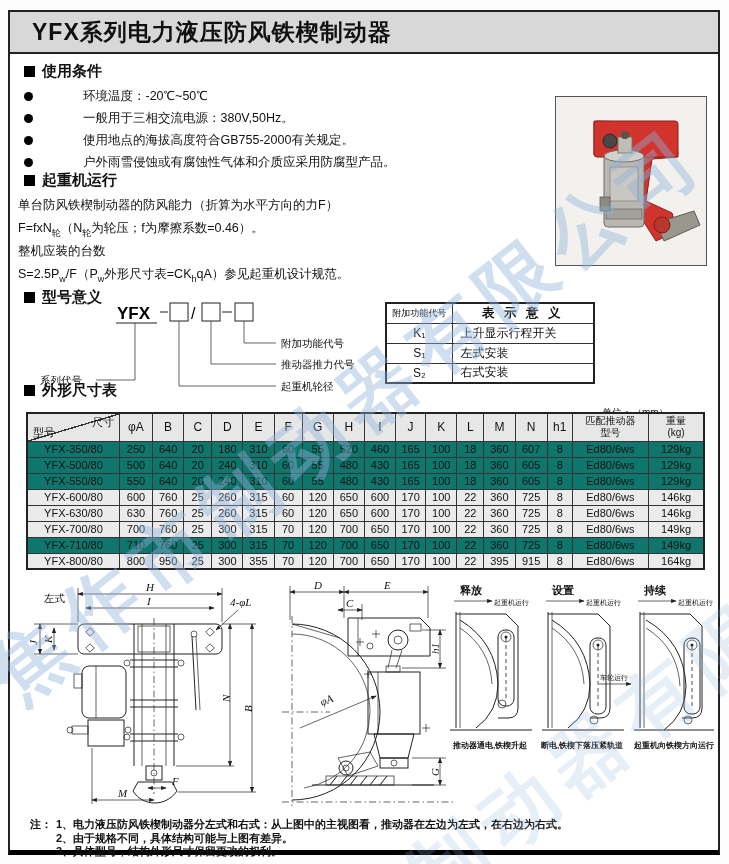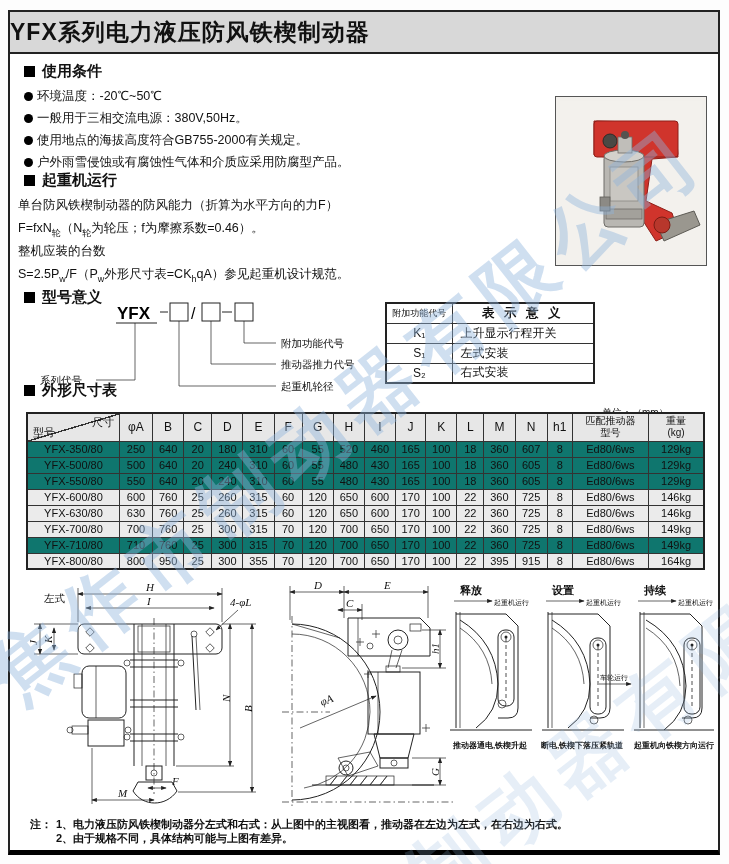--- a/index.html
+++ b/index.html
@@ -6,26 +6,26 @@
     --brake-red:#d0342c; --thruster-gray:#b9b7b2; --watermark-blue:#8fb4dc;
     --header-gray:#d8d8d8; --row-gray:#ebebeb;
   }
   *{margin:0;padding:0;box-sizing:border-box;}
   body{background:#fff;font-family:"Liberation Sans",sans-serif;color:#111;}
   .page{position:relative;width:729px;height:864px;background:#fdfdfd;overflow:hidden;}
   .outer{position:absolute;left:8px;top:10px;width:712px;height:845px;border:2px solid #222;border-bottom:5px solid #000;background:#fff;}
   .abs{position:absolute;}
   
   .titlebar{position:absolute;left:0;top:0;right:0;height:42px;background:var(--header-gray);border-bottom:2px solid #222;}
-  .titlebar h1{font-size:23px;font-weight:bold;line-height:40px;letter-spacing:1px;}
+  .titlebar h1{font-size:23px;font-weight:bold;line-height:40px;padding-left:22px;letter-spacing:1px;}
   
   .section-heading{display:flex;align-items:center;font-size:15px;font-weight:bold;}
   .sq{width:11px;height:11px;background:#000;display:inline-block;margin-right:7px;}
   
-  .bullet-line{height:22px;font-size:12.5px;display:flex;align-items:center;}
+  .bullet-line{height:22px;font-size:12.5px;display:flex;align-items:center;gap:46px;}
   .bullet-mark{width:9px;height:9px;border-radius:50%;background:#000;display:inline-block;margin-right:4px;flex:none;}
   
   .tech-lines{font-size:12.5px;}
   .tech-lines p{height:23px;line-height:23px;}
   .tech-lines sub{font-size:9px;}
   
   .photo{border:1px solid #555;background:#f2f0ec;padding:4px;}
   .photo svg{display:block;}
   
   .model-svg text{font-family:"Liberation Sans",sans-serif;}
@@ -624,20 +624,21 @@
           <text x="40" y="168" class="state-cap" text-anchor="middle">起重机向铁楔方向运行</text>
         </g>
       </svg>
     </div>
 
     <div class="abs notes" style="left:20px;top:806px;width:680px;">
       <span class="notes-prefix">注：</span>
       <div>
           <div class="note-line">1、电力液压防风铁楔制动器分左式和右式：从上图中的主视图看，推动器在左边为左式，在右边为右式。</div>
           <div class="note-line">2、由于规格不同，具体结构可能与上图有差异。</div>
+          <div class="note-line">3、具体型号，结构外形尺寸保留更改的权利。</div>
         </div>
     </div>
 
   </div>
 
   <div class="watermark">焦作市制动器有限公司</div>
   <div class="watermark wm2">焦作市制动器有限公司</div>
 </div>
 
 </body></html>

